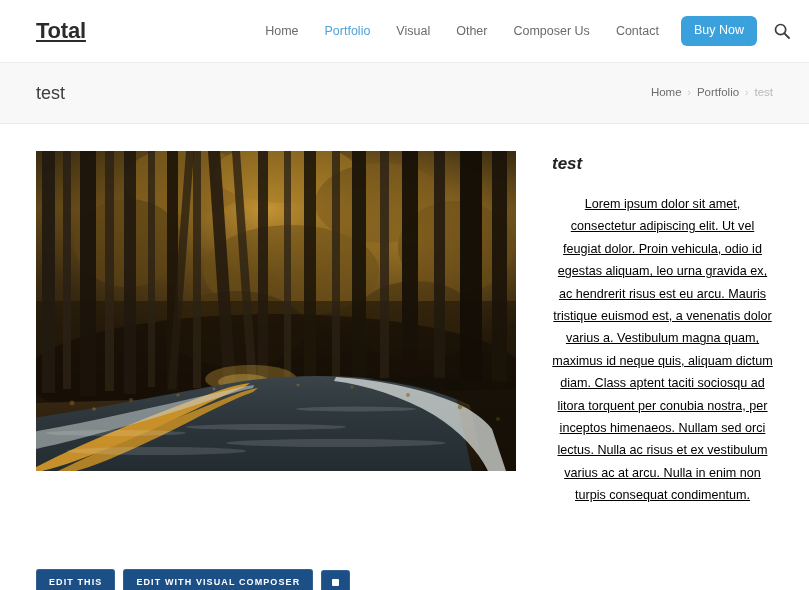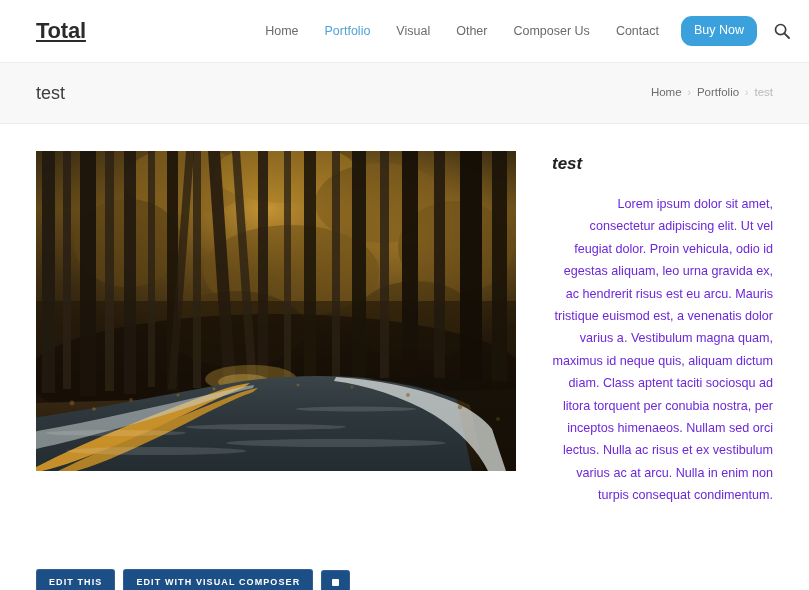--- a/index.html
+++ b/index.html
@@ -53,21 +53,21 @@
     cursor: pointer;
   }
   .nav-item.active { color: #4fa3d8; }
 
   .buy-now {
     background: #3ba1dd;
     color: #ffffff;
     font-size: 12.5px;
     padding: 8px 13px 9px 13px;
     border: none;
-    border-radius: 11px;
+    border-radius: 6px;
     margin-left: 9px;
     cursor: pointer;
     font-family: "Liberation Sans", sans-serif;
     line-height: 1;
     white-space: nowrap;
   }
 
   .search-btn {
     margin-left: 16px;
     margin-right: 2px;
@@ -152,22 +152,23 @@
     font-weight: bold;
     font-style: italic;
     color: #222222;
     margin-bottom: 21px;
     line-height: 1;
   }
 
   .entry-body {
     font-size: 12.6px;
     line-height: 1.78;
-    color: #6d28d9;
-    text-align: right;
+    color: #000000;
+    text-align: center;
+    text-decoration: underline;
   }
 
   
   .admin-bar {
     padding: 62px 36px 0 36px;
     display: flex;
     align-items: center;
     gap: 8px;
   }
 

